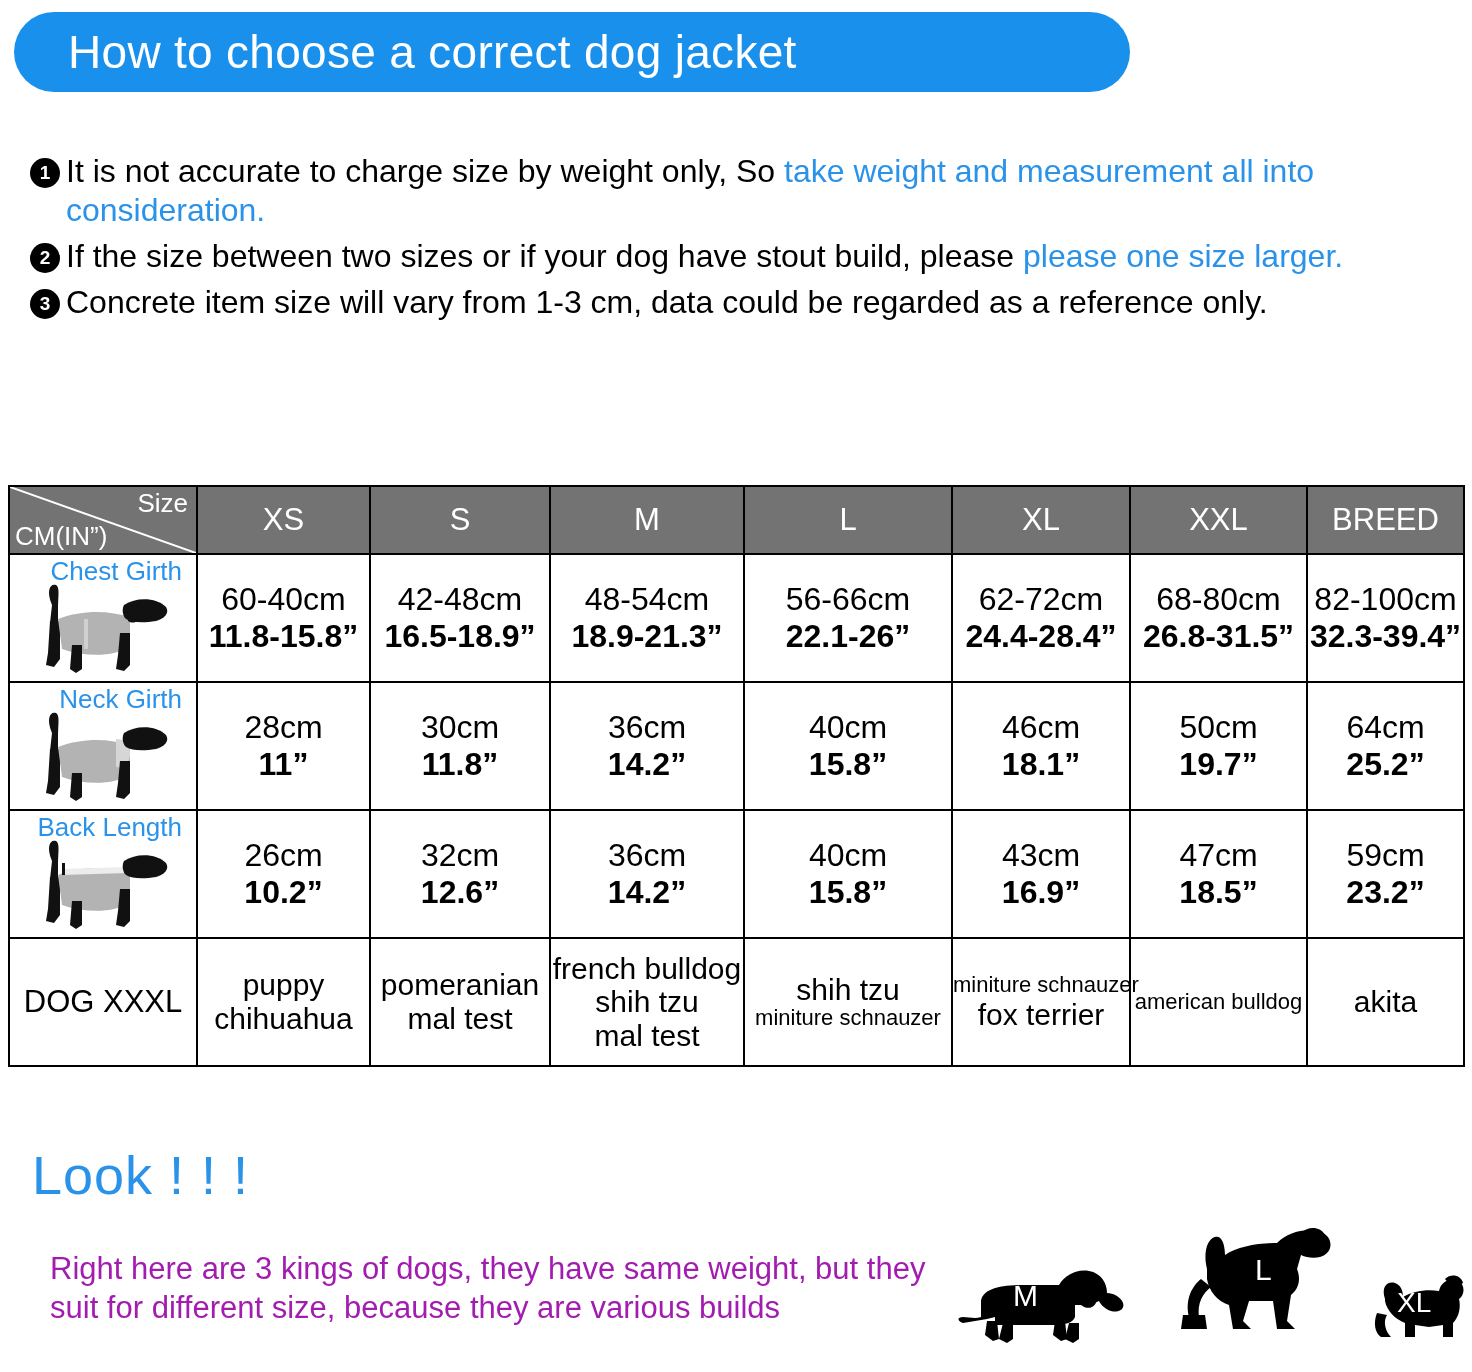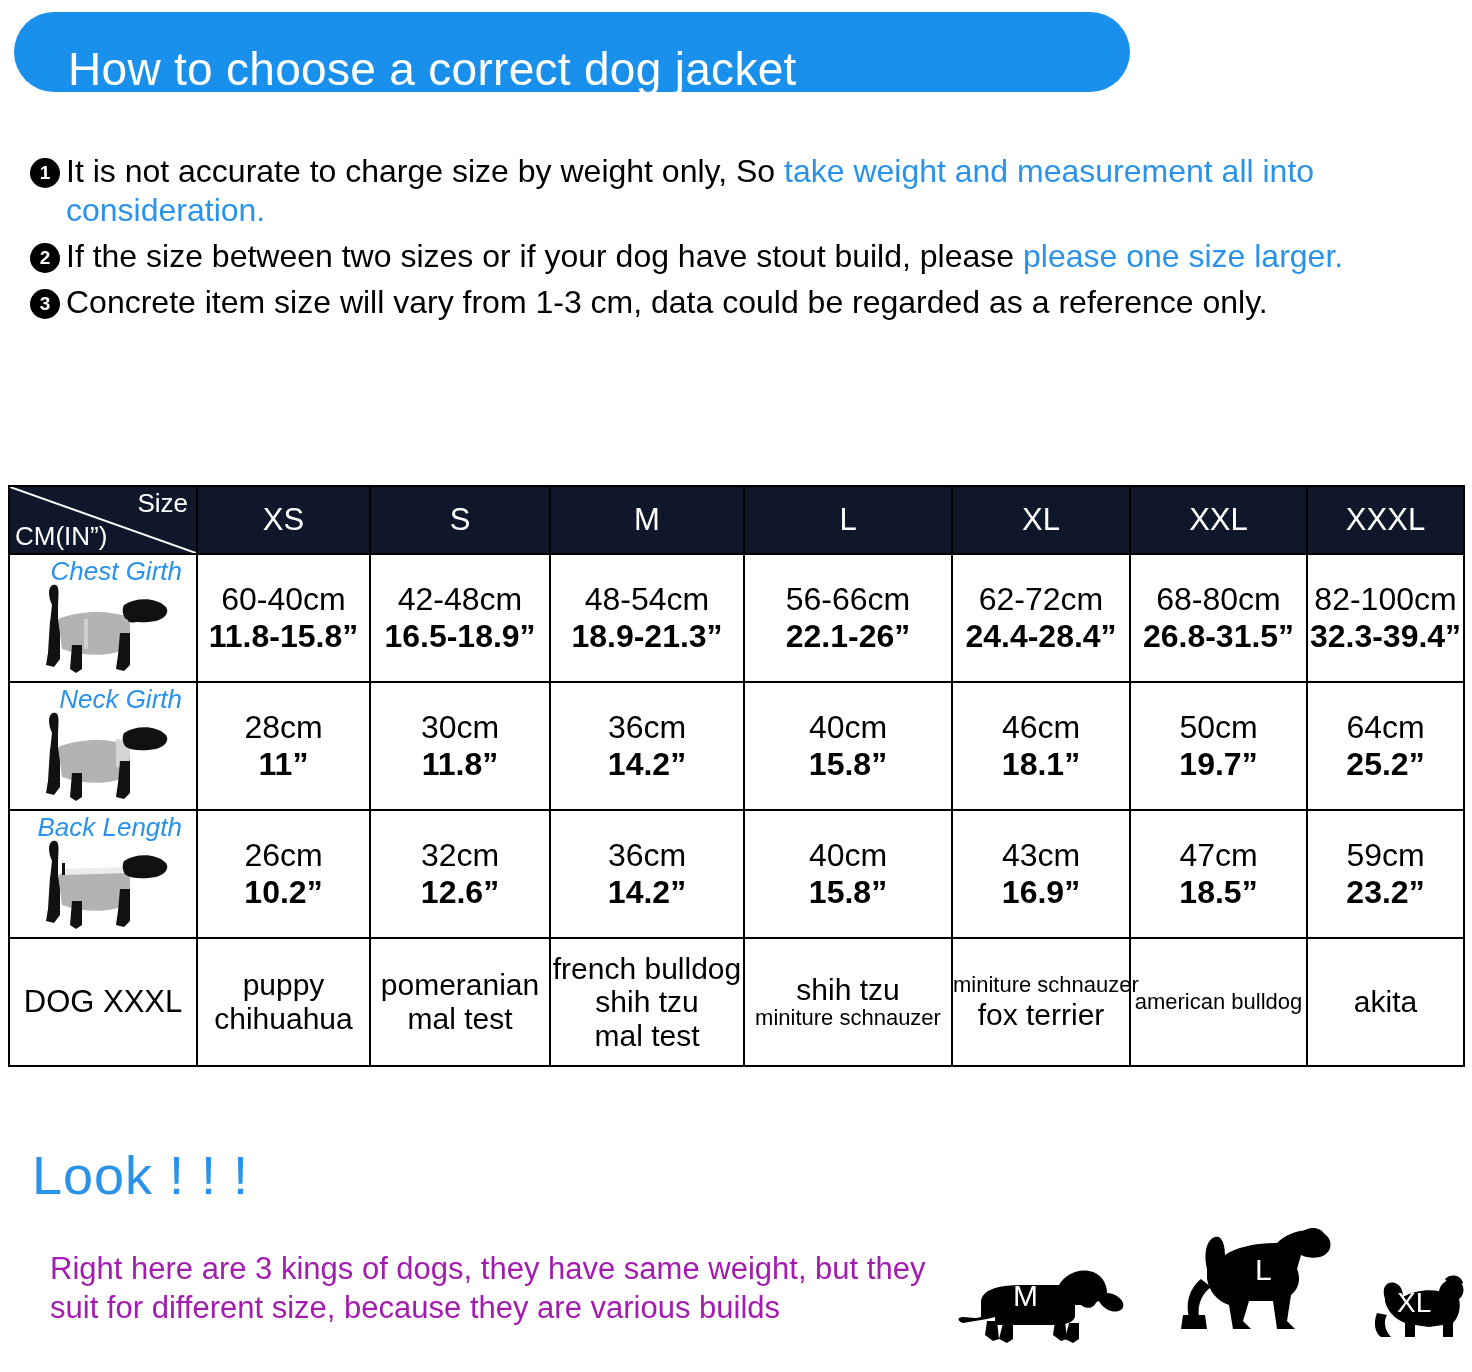--- a/index.html
+++ b/index.html
@@ -19,21 +19,21 @@
   
   .title-pill {
     position: absolute;
     left: 14px;
     top: 12px;
     width: 1116px;
     height: 80px;
     background: #1890ec;
     border-radius: 40px;
     display: flex;
-    align-items: flex-end;
+    align-items: center;
     box-sizing: border-box;
     padding-left: 54px;
   }
   .title-pill .title-text {
     color: #ffffff;
     font-size: 46px;
     line-height: 1;
     letter-spacing: 0.3px;
     white-space: nowrap;
     font-weight: 400;
@@ -83,21 +83,21 @@
     border-collapse: collapse;
     table-layout: fixed;
   }
   .size-table td, .size-table th {
     border: 2px solid #000000;
     text-align: center;
     vertical-align: middle;
     padding: 0;
   }
   .size-table thead td {
-    background: #0f172a;
+    background: #737373;
     color: #ffffff;
     height: 66px;
     font-size: 31px;
     font-weight: 400;
   }
   td.corner-cell {
     position: relative;
     background: #1890ec;
     padding: 0;
     overflow: hidden;
@@ -126,21 +126,20 @@
     left: 5px;
     bottom: 1px;
     font-size: 26px;
     color: #ffffff;
   }
 
   .metric-cell {
     position: relative;
     height: 126px;
     background: #ffffff;
-    font-style: italic;
   }
   .metric-label {
     position: absolute;
     top: 1px;
     left: 0;
     right: 6px;
     text-align: right;
     color: #2a92e8;
     font-size: 26px;
     z-index: 2;
@@ -267,21 +266,21 @@
           <span class="corner-size">Size</span>
           <span class="corner-cm">CM(IN”)</span>
         </div>
       </td>
       <td>XS</td>
       <td>S</td>
       <td>M</td>
       <td>L</td>
       <td>XL</td>
       <td>XXL</td>
-      <td>XXXL</td>
+      <td>BREED</td>
     </tr>
   </thead>
   <tbody>
 
     <tr>
       <td class="metric-cell">
         <span class="metric-label">Chest Girth</span>
         <svg class="metric-dog" viewBox="0 0 150 104">
           <g>
             <path d="M28 30 C22 16, 26 8, 32 10 C36 12, 34 22, 34 32 L34 48 L26 48 Z" fill="#111"></path>

